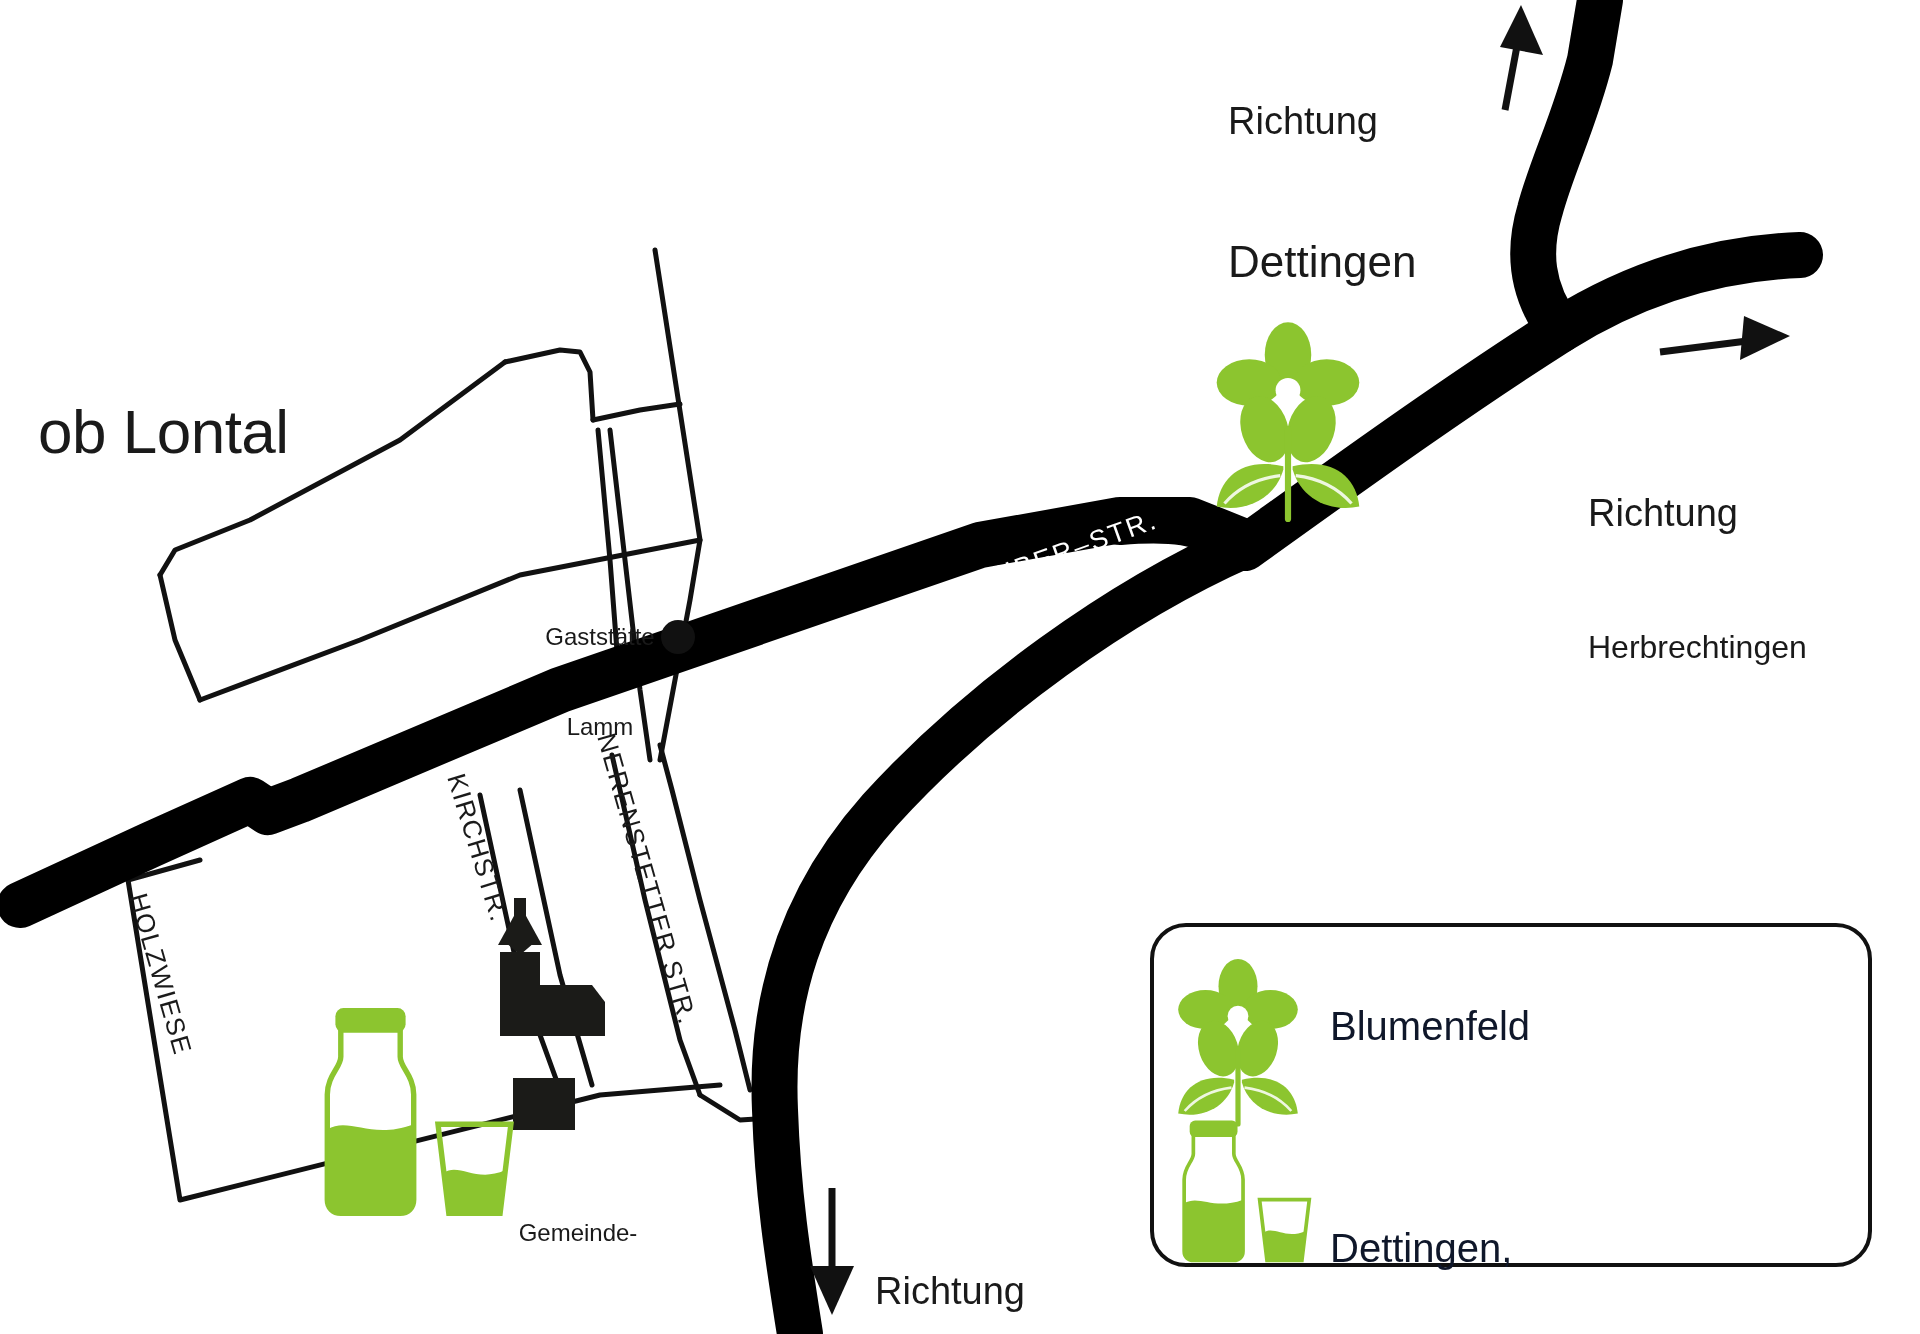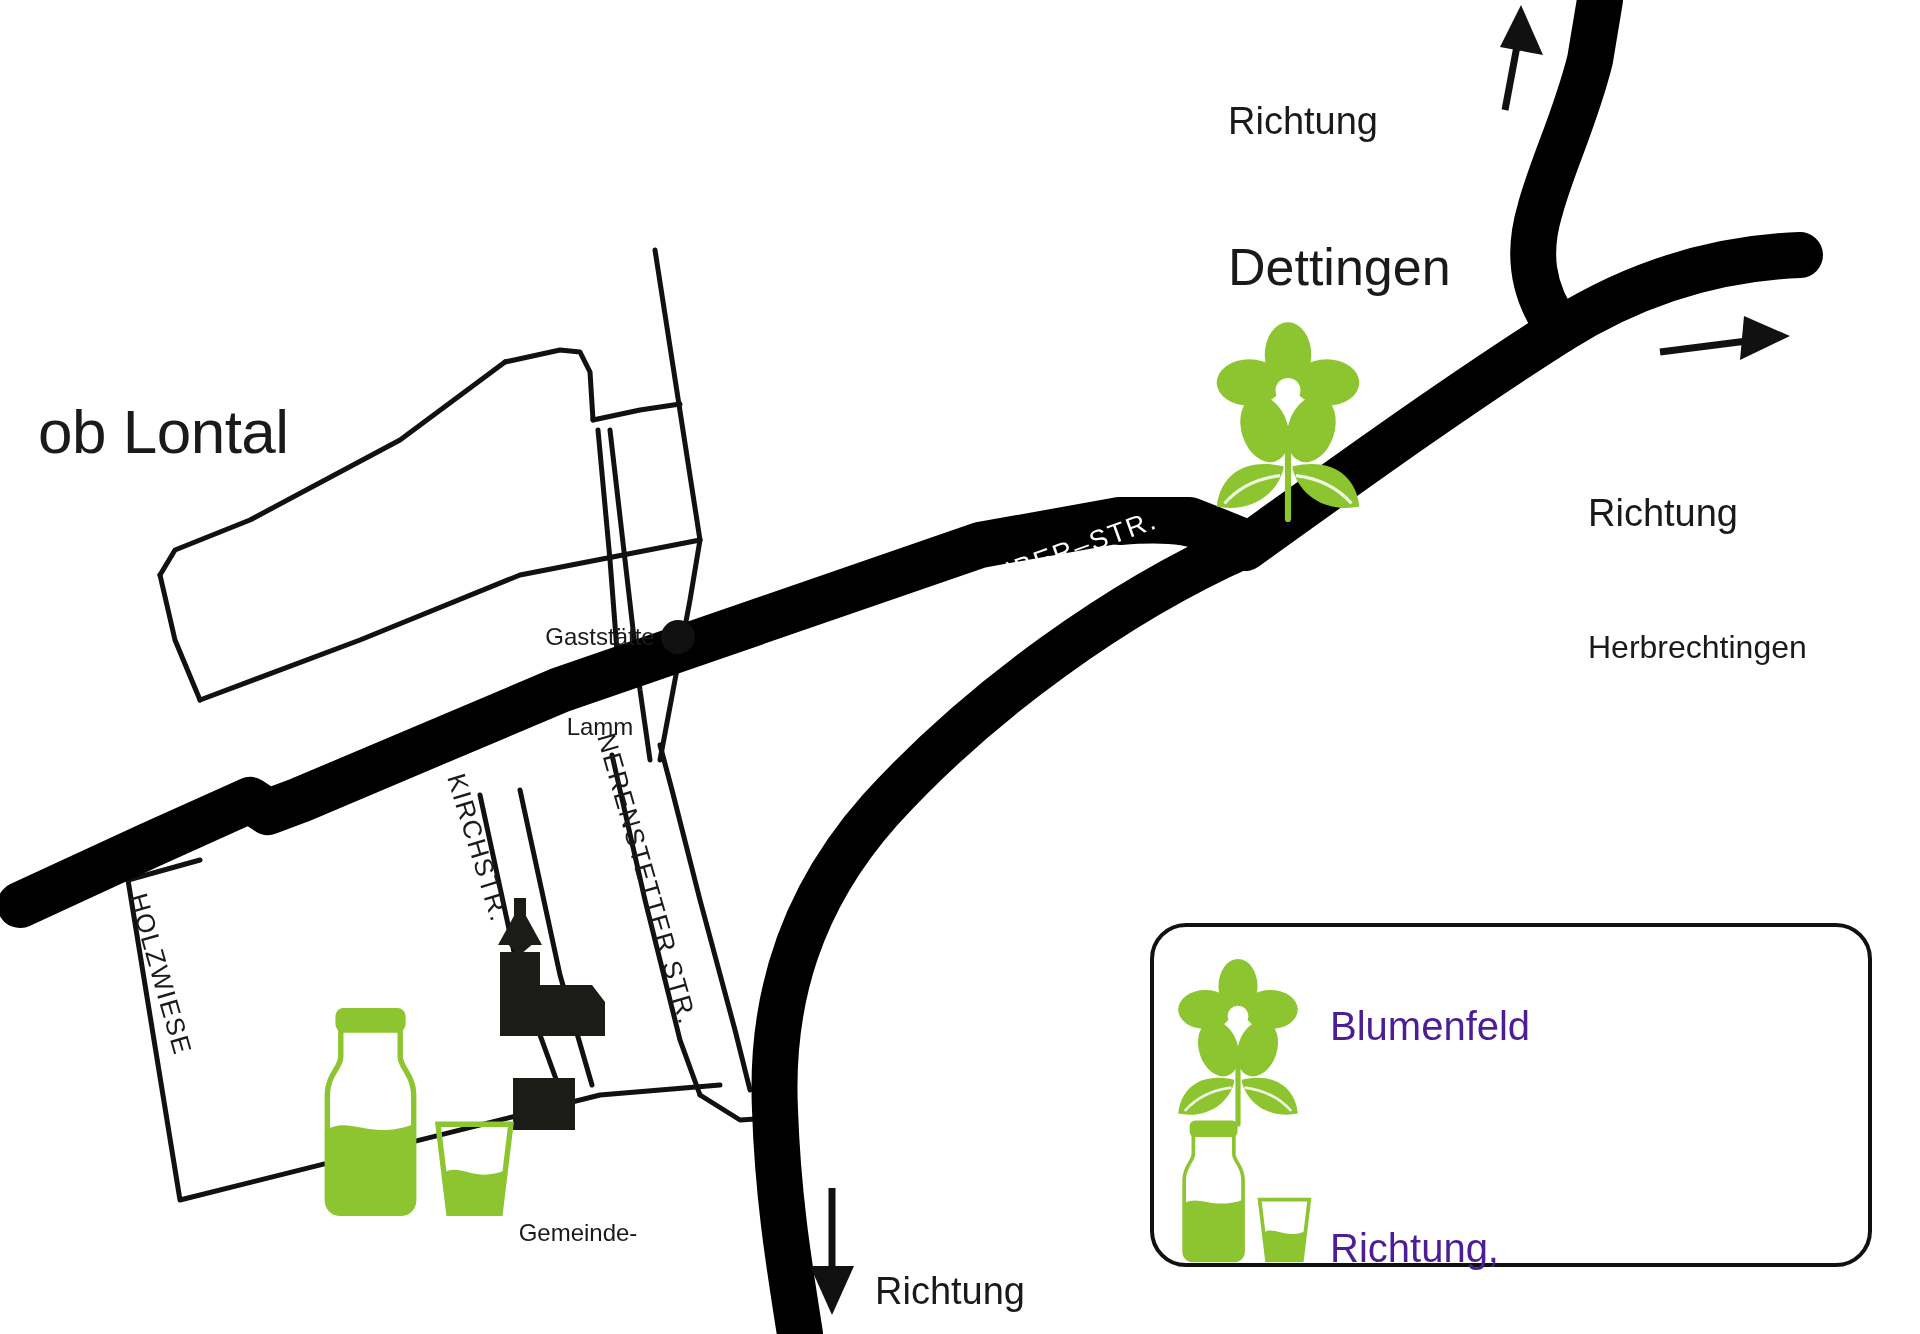--- a/index.html
+++ b/index.html
@@ -5,21 +5,21 @@
   html,body{margin:0;padding:0;background:#ffffff;}
   body{width:1920px;height:1334px;overflow:hidden;
        font-family:"Liberation Sans","DejaVu Sans",sans-serif;}
   #stage{position:relative;width:1920px;height:1334px;background:#fff;}
   svg#map{position:absolute;left:0;top:0;width:1920px;height:1334px;display:block;}
   .lbl{position:absolute;color:#1a1a1a;white-space:pre;}
   .town{font-size:62px;line-height:1.12;font-weight:400;letter-spacing:-.5px;}
   .dir{font-size:38px;line-height:1.2;font-weight:400;}
   .poi{font-size:24px;line-height:1.25;text-align:center;}
   .streetrot{font-size:26px;letter-spacing:1.5px;font-weight:400;}
-  .legend-text{font-size:40px;line-height:1.3;font-weight:400;color:#4c1d95;}
+  .legend-text{font-size:40px;line-height:1.3;font-weight:400;color:#0f172a;}
   .road-name{fill:#ffffff;font-size:27px;letter-spacing:2.2px;
              font-family:"Liberation Sans","DejaVu Sans",sans-serif;}
 </style>
 </head>
 <body>
 
 <div id="stage">
 
   <svg id="map" viewBox="0 0 1920 1334">
 
@@ -155,21 +155,21 @@
       <path d="M 84 128 C 96 120, 108 136, 130 126 L 126 158 L 88 158 Z" fill="#8CC52F"></path>
     </g>
   </svg>
 
   <div class="lbl town" style="left:38px;top:258px;">
     <div>ob Lontal</div>
   </div>
 
   <div class="lbl dir" style="left:1228px;top:8px;text-align:left;">
     <div>Richtung</div>
-    <div style="font-size:52px">Dettingen</div>
+    <div style="font-size:44px">Dettingen</div>
   </div>
 
   <div class="lbl dir" style="left:1588px;top:400px;text-align:left;">
     <div>Richtung</div>
     <div style="font-size:32px">Herbrechtingen</div>
   </div>
 
   <div class="lbl dir" style="left:875px;top:1178px;text-align:left;">
     <div>Richtung</div>
     
@@ -187,17 +187,17 @@
 
   <div class="lbl streetrot" style="left:470px;top:770px;transform-origin:0 0;transform:rotate(73deg);">KIRCHSTR.</div>
 
   <div class="lbl streetrot" style="left:620px;top:730px;transform-origin:0 0;transform:rotate(74deg);">NERENSTETTER STR.</div>
 
   <div class="lbl streetrot" style="left:152px;top:890px;transform-origin:0 0;transform:rotate(74deg);">HOLZWIESE</div>
 
   <div class="lbl legend-text" style="left:1330px;top:1000px;">Blumenfeld</div>
 
   <div class="lbl legend-text" style="left:1330px;top:1118px;">
-    <div>Richtung,</div>
+    <div>Dettingen,</div>
     
   </div>
 
 </div>
 
 </body></html>

